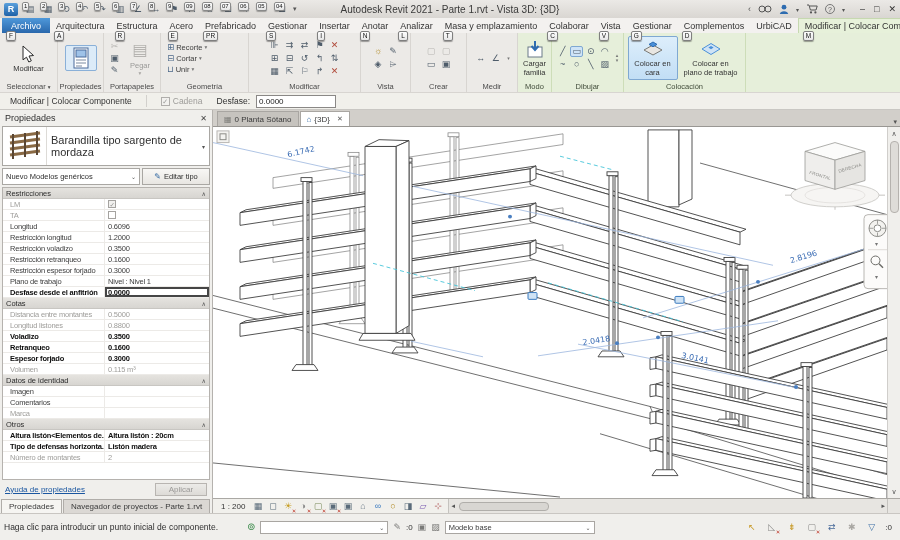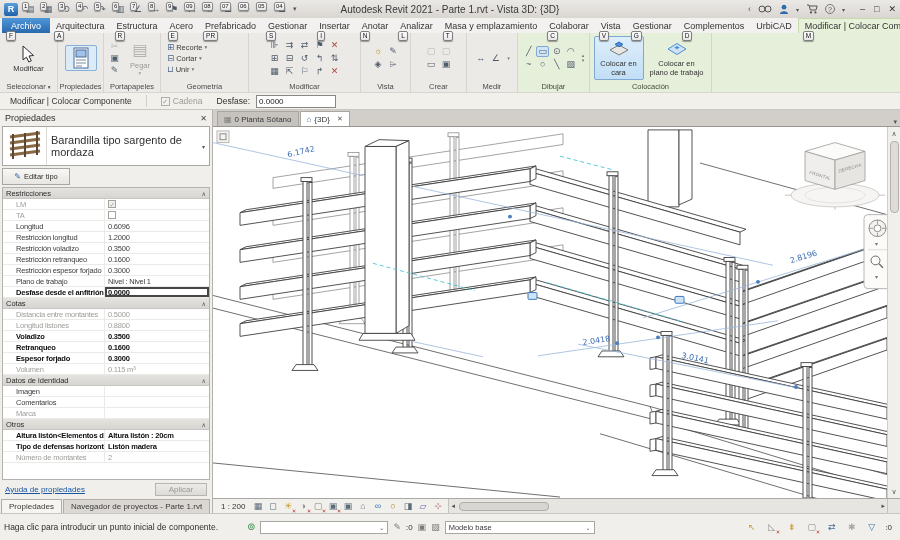--- a/index.html
+++ b/index.html
@@ -69,21 +69,21 @@
   .typedrop{width:11px;display:flex;align-items:center;justify-content:center;font-size:6px;color:#555}
   .comborow{display:flex;margin:2px 2px;gap:2px;height:17px;flex:0 0 auto}
   .combo{flex:1;background:#fff;border:1px solid #a9a7a3;font-size:7.5px;display:flex;align-items:center;padding:0 3px;color:#2f2f2f}
   .combo .da{margin-left:auto;font-size:6px;color:#555}
   .edittype{width:68px;border:1px solid #a9a7a3;background:linear-gradient(#f8f7f5,#e8e6e2);font-size:7.5px;display:flex;align-items:center;justify-content:center;gap:3px;color:#2f2f2f}
   .et-icon{color:#3a6ea5;font-size:8px}
   .pgrid{flex:1;margin:0 2px;background:#fff;border:1px solid #b5b2ae;overflow:hidden;display:flex;flex-direction:column}
   .psection{height:11px;flex:0 0 11px;background:linear-gradient(#e5e3df,#d7d5d1);display:flex;align-items:center;font-size:7.5px;color:#2b2b2b;padding:0 3px;border-bottom:1px solid #c8c6c2}
   .psection .chev{margin-left:auto;font-size:6px;color:#555}
   .prow{height:11px;flex:0 0 11px;display:flex;border-bottom:1px solid #eceae7;font-size:7.5px;color:#3d3d3d;align-items:stretch;letter-spacing:-0.2px}
-  .plab{width:102px;padding-left:13px;overflow:hidden;white-space:nowrap;border-right:1px solid #eceae7;display:flex;align-items:center}
+  .plab{width:102px;padding-left:7px;overflow:hidden;white-space:nowrap;border-right:1px solid #eceae7;display:flex;align-items:center}
   .pval{flex:1;display:flex;align-items:center;padding:0 3px;overflow:hidden;white-space:nowrap}
   .prow.dim{color:#9e9d9a}
   .prow.bold{color:#0d0d0d;font-weight:bold}
   .pval.selval{outline:2px solid #454545;outline-offset:-2px}
   .pcheck{width:8px;height:8px;border:1px solid #a5a3a0;background:#fff;font-size:6.5px;line-height:7px;text-align:center;color:#8d8d8b}
   .pcheck.checked{background:#f1f0ee}
   .phelprow{height:18px;display:flex;align-items:center;padding:0 5px;flex:0 0 auto}
   .phelp{font-size:8px;color:#1a56a0;text-decoration:underline}
   .applybtn{margin-left:auto;width:52px;height:13px;background:linear-gradient(#ecebe8,#dddbd7);border:1px solid #b8b5b1;color:#9b9a98;font-size:8px;display:flex;align-items:center;justify-content:center}
   .ptabs{height:15px;display:flex;align-items:flex-end;gap:1px;padding-left:1px;flex:0 0 auto}
@@ -414,20 +414,34 @@
           <div class="mgrid g2">
             <span class="micon">↔</span>
             <span class="micon">∠</span>
           </div>
           <span class="tinyarrows">▾</span>
         </div>
       <div class="plabel">Medir</div>
     </div>
 
     <div class="greenzone">
+      <div class="panel" style="width:34px">
+        <div class="pbody">
+          <div class="bigbtn">
+            <span class="icon24" style="position:relative">
+              <svg width="20" height="20" viewBox="0 0 20 20">
+                  <rect x="3" y="8" width="14" height="10" fill="#fff" stroke="#6a7a88"></rect>
+                  <path d="M10,2 v8 M6.5,7 L10,11 L13.5,7" stroke="#2e6cb0" stroke-width="2" fill="none"></path>
+                </svg>
+            </span>
+            <span>Cargar familia</span>
+          </div>
+        </div>
+        <div class="plabel">Modo</div>
+      </div>
 
       <div class="panel" style="width:72px">
         <div class="pbody">
             <div class="mgrid g4">
               <span class="micon">╱</span>
               <span class="micon sel">▭</span>
               <span class="micon">⊙</span>
               <span class="micon">◠</span>
               <span class="micon">~</span>
               <span class="micon">○</span>
@@ -493,20 +507,24 @@
             <g stroke="#5a4632" stroke-width="1">
               <path d="M4,8 L34,4 M4,14 L34,10 M4,20 L34,16 M4,26 L34,22" stroke="#8a6a44" stroke-width="3"></path>
               <path d="M7,5 V30 M19,4 V28 M31,2 V26" stroke="#5a4632" stroke-width="2"></path>
             </g>
           </svg>
         </div>
         <div class="typetext">Barandilla tipo sargento de mordaza</div>
         <div class="typedrop">▾</div>
       </div>
       <div class="comborow">
+        <div class="combo">
+          <span>Nuevo Modelos genéricos</span>
+            <span class="da">⌄</span>
+        </div>
         <div class="edittype">
           <span class="et-icon">✎</span>
           <span>Editar tipo</span>
         </div>
       </div>
       <div class="pgrid" id="pgrid">
           <div class="psection">
             <span>Restricciones</span>
             <span class="chev">∧</span>
           </div>

